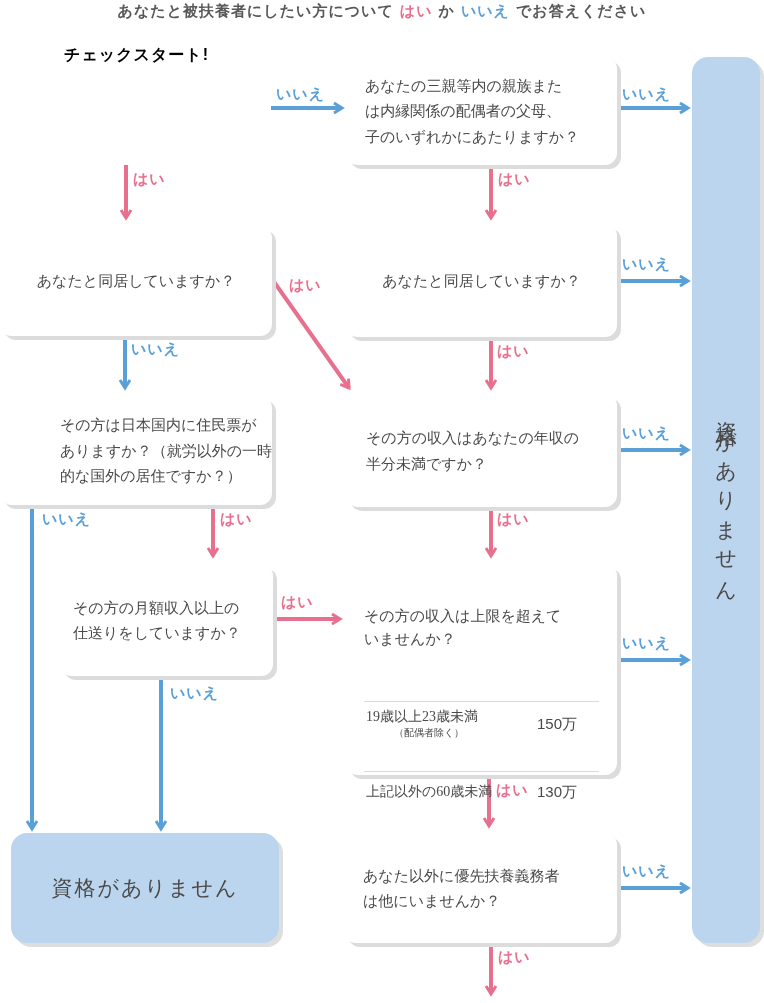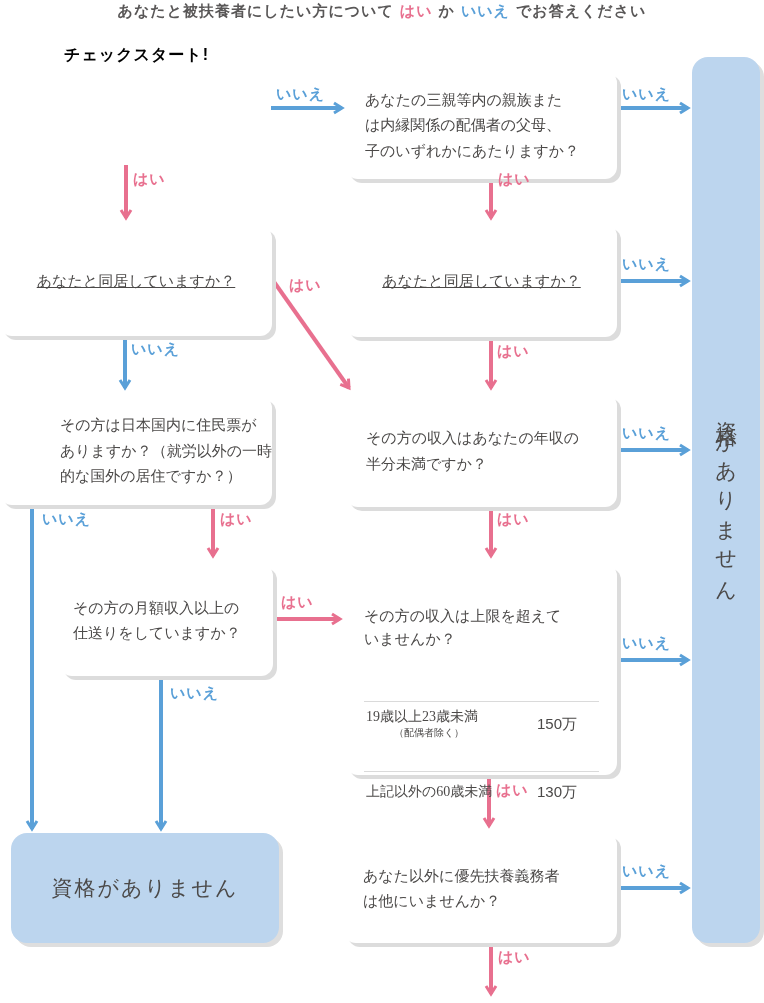--- a/index.html
+++ b/index.html
@@ -11,24 +11,24 @@
   .header .hd-no{color:#5aa0d8;margin:0 6px;}
 
   .start-label{position:absolute;left:64px;top:37px;font-size:16px;font-weight:bold;color:#000000;letter-spacing:1px;margin-top:8px;}
 
   .arrow-layer{position:absolute;left:0;top:0;pointer-events:none;}
 
   .qbox{position:absolute;background:#ffffff;border-radius:12px;
         box-shadow:4px 4px 0 #dcdcdc;display:flex;align-items:center;
         font-size:15px;line-height:1.7;white-space:pre-line;box-sizing:border-box;}
   .qbox .qtext{display:block;}
-  .tcenter{justify-content:center;text-decoration:underline;}
+  .tcenter{justify-content:center;}
   .tleft{text-align:left;}
   .box-1{left:0;top:57px;width:271px;height:108px;padding:0 0 0 14px;}
-  .box-2{left:346px;top:71px;width:271px;height:108px;padding:0 0 0 19px;}
+  .box-2{left:346px;top:57px;width:271px;height:108px;padding:0 0 0 19px;}
   .box-3{left:0;top:226px;width:272px;height:110px;}
   .box-4{left:346px;top:224px;width:271px;height:113px;}
   .box-5{left:0;top:396px;width:272px;height:109px;padding:0 0 0 13px;justify-content:flex-end;}
   .box-6{left:346px;top:394px;width:271px;height:113px;padding:0 0 0 20px;}
   .box-7{left:60px;top:564px;width:213px;height:112px;padding:0 0 0 13px;}
   .box-10{left:344px;top:833px;width:273px;height:110px;padding:0 0 0 19px;}
 
   .box-8{left:346px;top:564px;width:271px;height:211px;display:block;padding:14px 18px 0 18px;}
   .b8-title{font-size:15px;line-height:1.55;white-space:pre-line;}
   .b8-rows{border-bottom:1px solid #dadada;}

